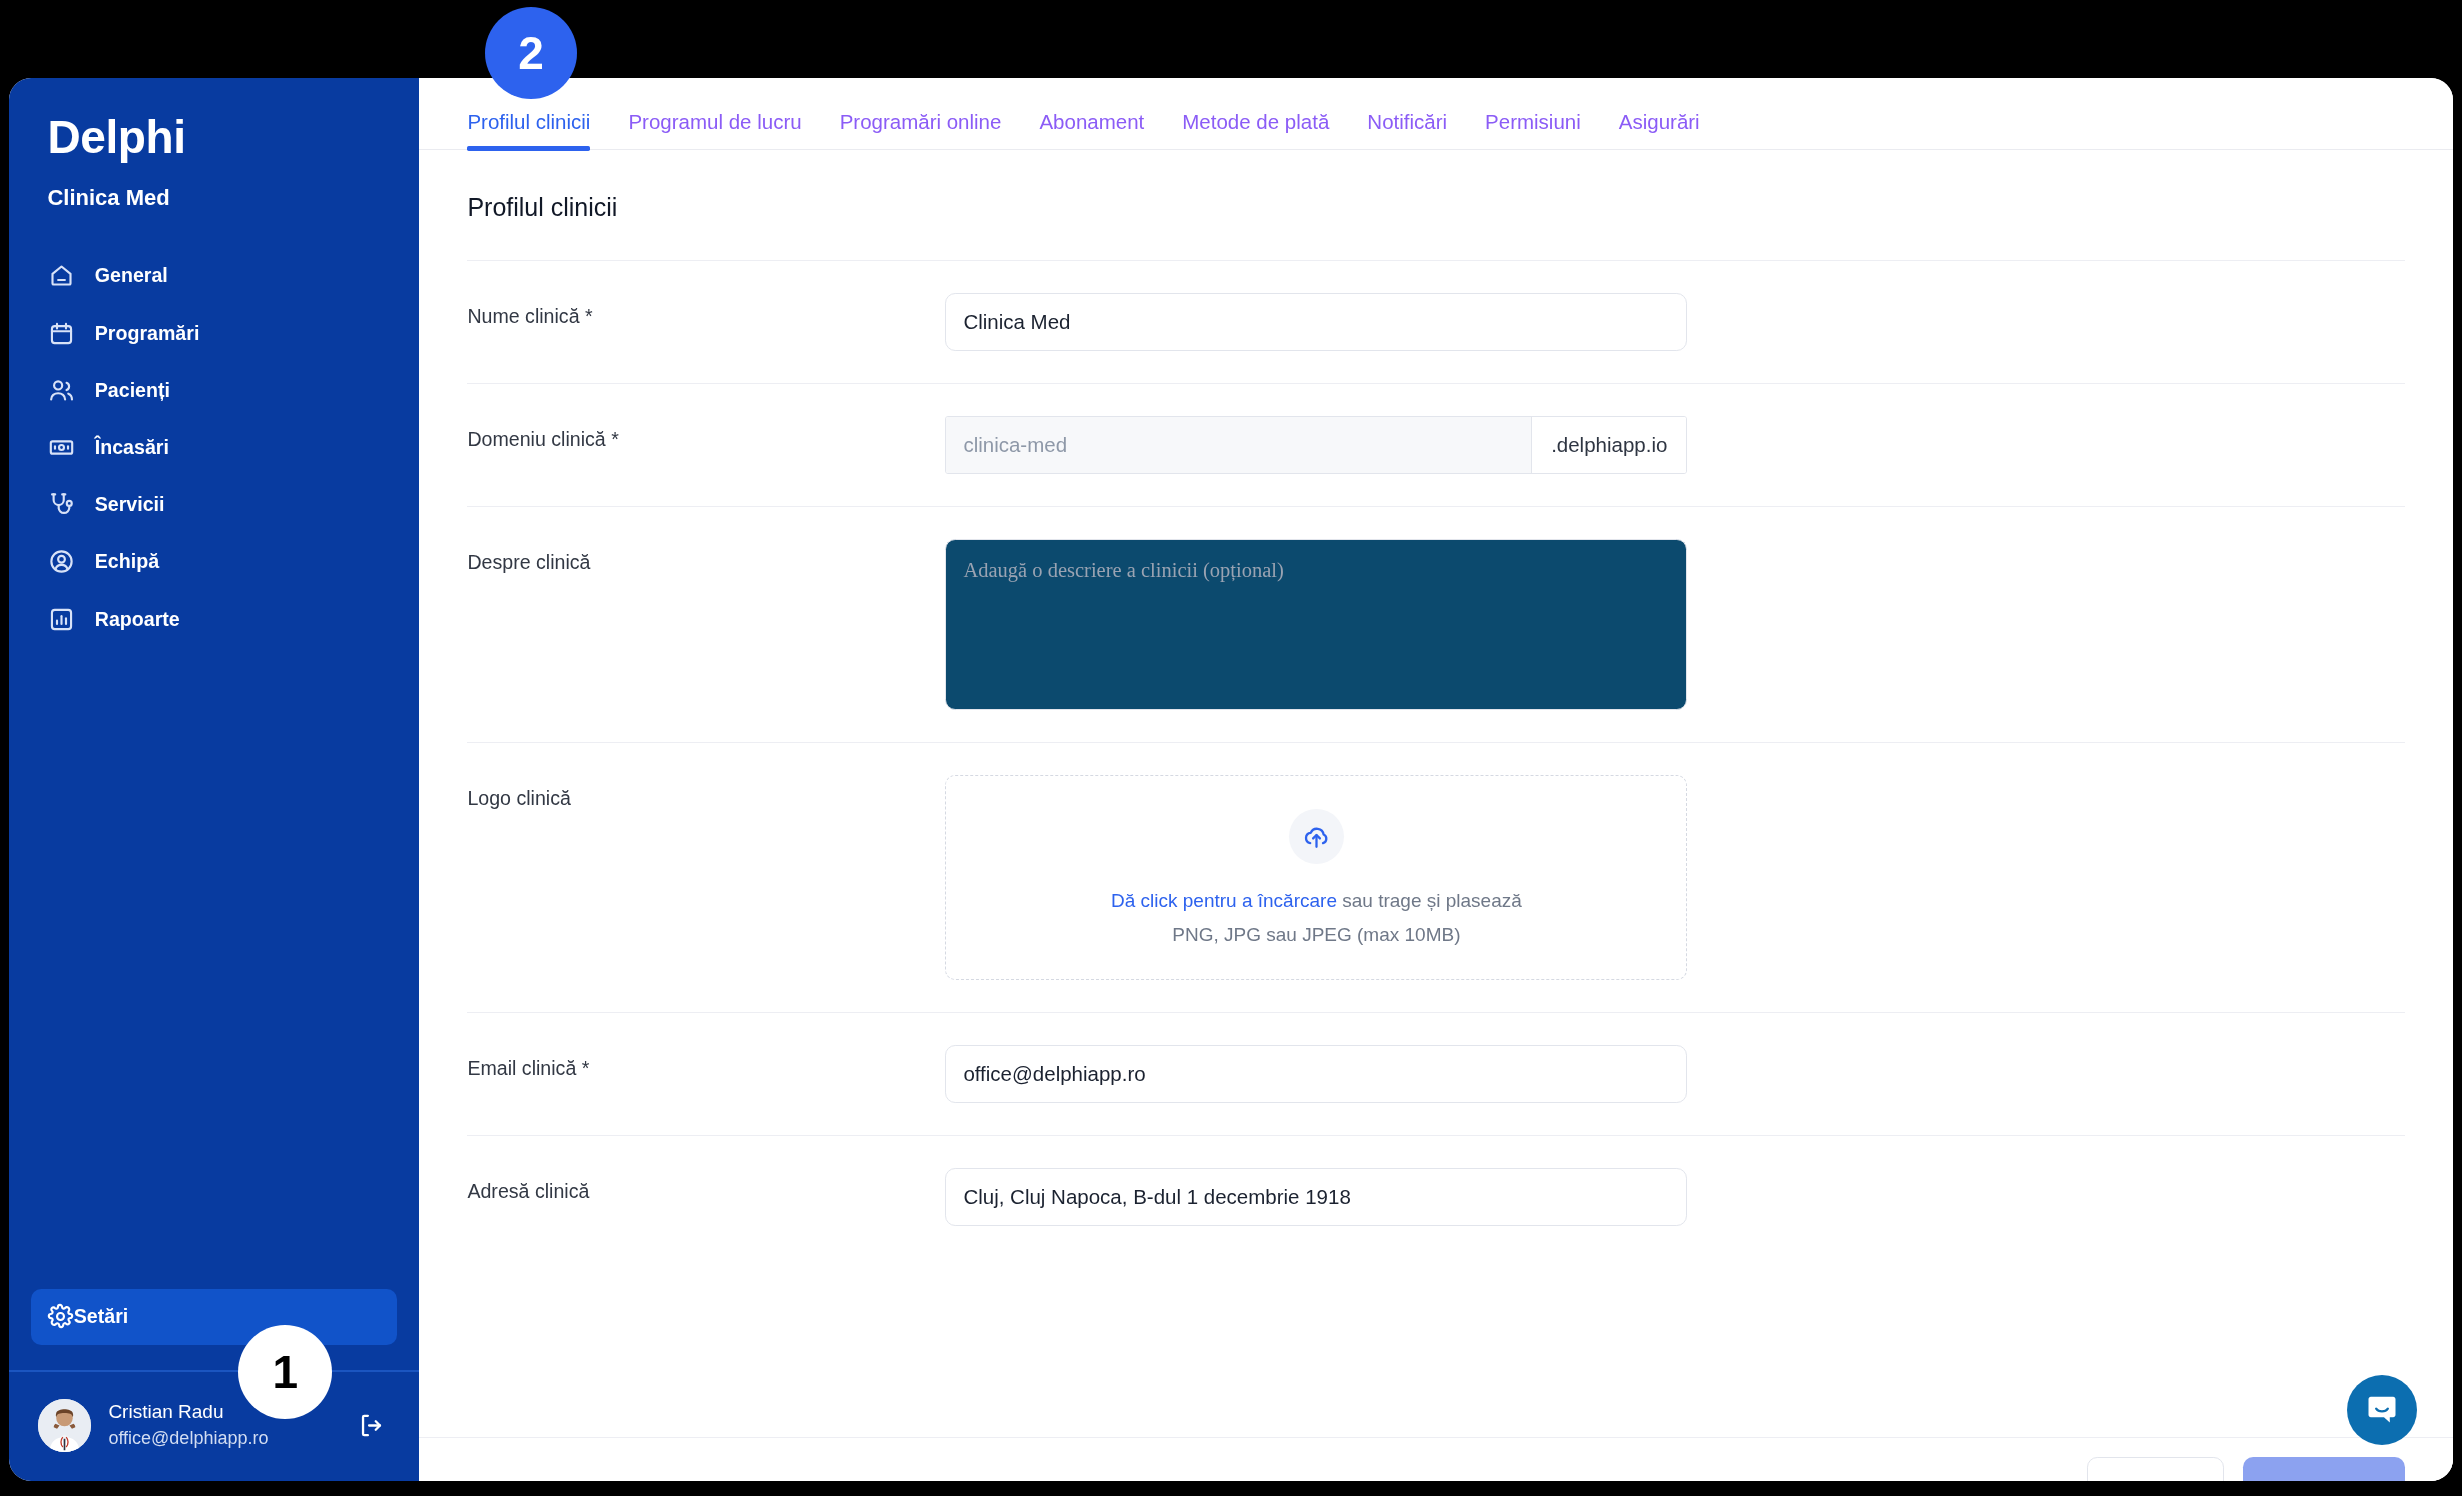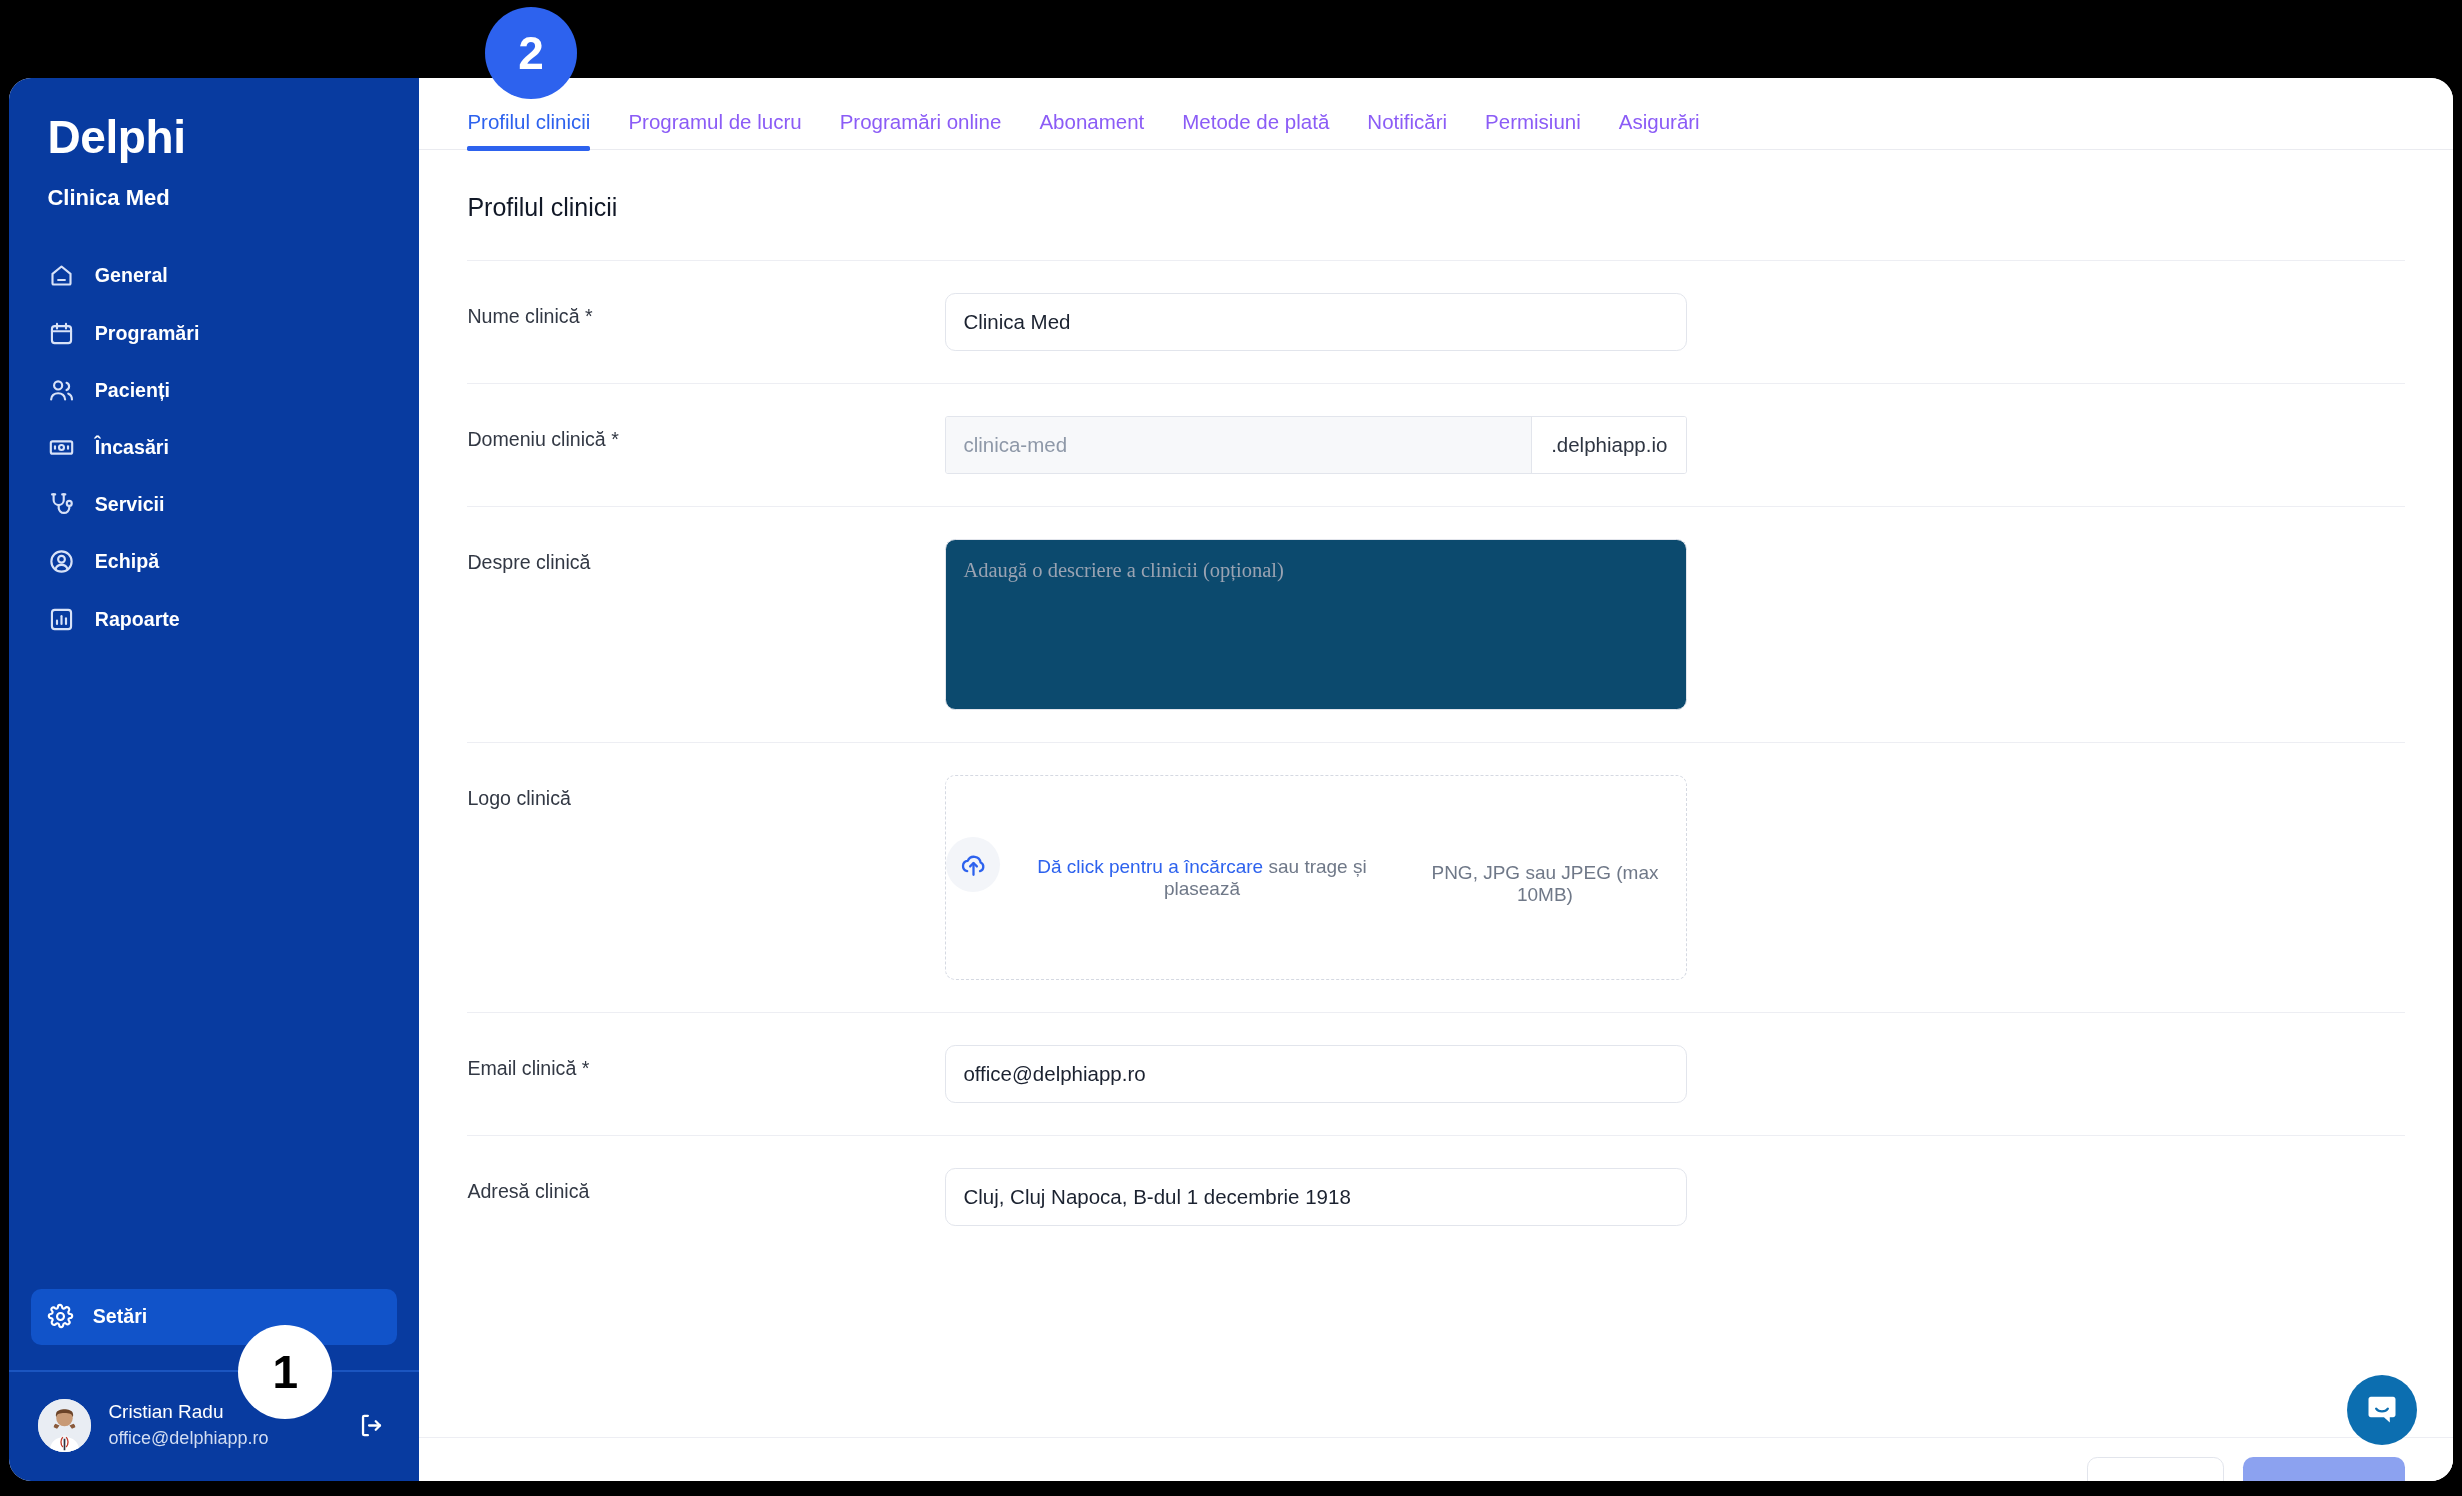--- a/index.html
+++ b/index.html
@@ -71,21 +71,20 @@
     color: #ffffff;
     white-space: nowrap;
   }
 
   .sidebar-spacer { flex: 1 1 auto; }
 
   .settings-wrap { padding: 0 22px 25.6px 22px; }
   .settings-item {
     display: flex;
     align-items: center;
-    gap: 19px;
     padding: 14.5px 15.4px;
     border-radius: 10.2px;
     background: #1153C9;
     cursor: pointer;
   }
   .settings-item .ico svg { width: 27px; height: 27px; display:block; }
 
   .user-divider { height: 1.7px; background: #1B55C0; width: 100%; }
 
   .user-block {
@@ -224,21 +223,21 @@
     font-size: 20.5px;
     color: #2E3542;
   }
 
   .dropzone {
     width: 742px;
     height: 205px;
     border: 1.7px dashed #D5D9E2;
     border-radius: 10.2px;
     display: flex;
-    flex-direction: row;
+    flex-direction: column;
     align-items: center;
     justify-content: center;
     background: #ffffff;
     cursor: pointer;
   }
   .dz-icon-circle {
     width: 55px; height: 55px;
     border-radius: 50%;
     background: #F3F5F9;
     display: flex; align-items: center; justify-content: center;

